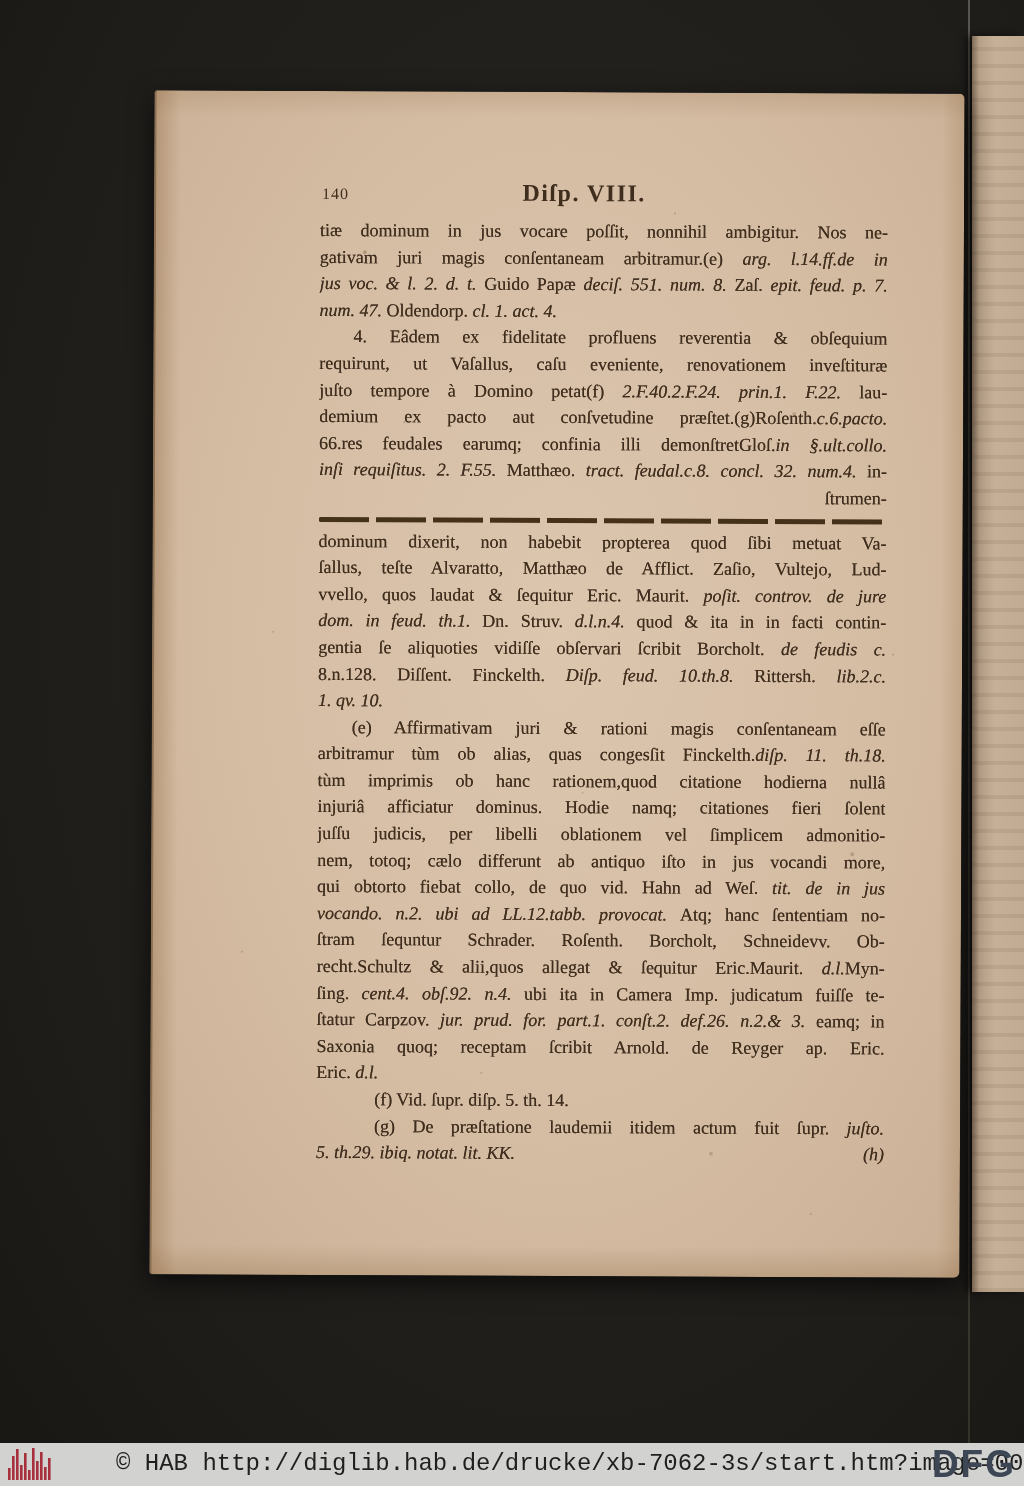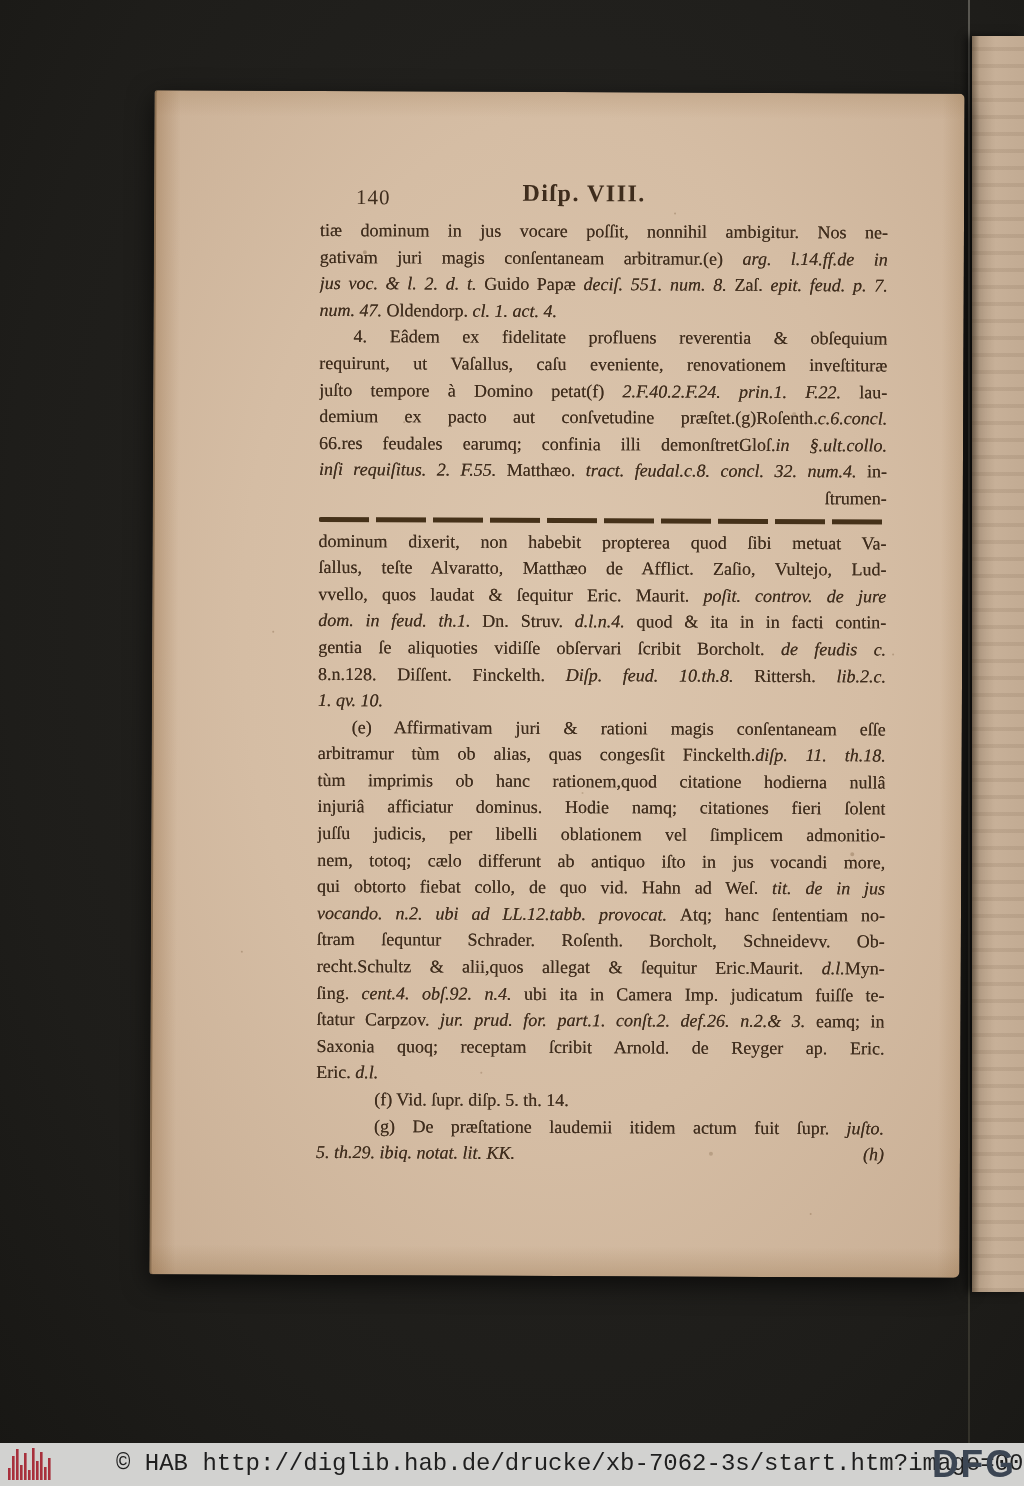--- a/index.html
+++ b/index.html
@@ -21,21 +21,21 @@
     box-shadow:210px 160px 0 1px rgba(110,80,50,.35), 520px 120px 0 0 rgba(110,80,50,.3),
       640px 320px 0 1px rgba(120,85,55,.28), 120px 540px 0 0 rgba(110,80,50,.3),
       700px 760px 0 1px rgba(110,80,50,.3), 330px 980px 0 0 rgba(120,85,55,.3),
       560px 1060px 0 1px rgba(110,80,50,.26), 90px 860px 0 0 rgba(110,80,50,.3),
       740px 560px 0 0 rgba(110,80,50,.3), 430px 700px 0 0 rgba(115,82,52,.25),
       250px 330px 0 0 rgba(115,82,52,.3), 660px 1120px 0 0 rgba(115,82,52,.3);}
 
   
   .page-text{position:absolute;left:166px;top:88px;width:568px;color:#3f2d1d;}
   .page-header{position:relative;height:34px;margin-bottom:4px;}
-  .page-number{position:absolute;left:2px;top:6px;font-size:21px;letter-spacing:1px;margin-left:34px;}
+  .page-number{position:absolute;left:2px;top:6px;font-size:16px;letter-spacing:1px;}
   .page-heading{position:absolute;left:0;right:40px;text-align:center;top:0;
     font-size:24px;letter-spacing:1.5px;font-weight:600;}
   .line{position:relative;height:26.6px;line-height:26.6px;font-size:18px;
     overflow:hidden;text-shadow:0 0 .5px rgba(63,45,29,.85);}
   .a-j{text-align:justify;text-align-last:justify;}
   .a-r{text-align:right;}
   .it{font-style:italic;}
   .catch-right{float:right;font-style:italic;}
   .divider{height:5px;margin:7px 0 6px 0;
     background:repeating-linear-gradient(90deg,#453119 0 50px, rgba(69,49,25,0) 50px 57px);
@@ -76,21 +76,21 @@
         <span class="page-heading">Diſp. VIII.</span>
       </div>
       <div>
           <div class="line a-j"><span>tiæ dominum in jus vocare poſſit, nonnihil ambigitur. Nos ne-</span></div>
           <div class="line a-j"><span>gativam juri magis conſentaneam arbitramur.(e) </span><span class="it">arg. l.14.ff.de in</span></div>
           <div class="line a-j"><span class="it">jus voc. &amp; l. 2. d. t. </span><span>Guido Papæ </span><span class="it">deciſ. 551. num. 8. </span><span>Zaſ. </span><span class="it">epit. feud. p. 7.</span></div>
           <div class="line"><span class="it">num. 47. </span><span>Oldendorp. </span><span class="it">cl. 1. act. 4.</span></div>
           <div class="line a-j" style="padding-left: 34px;"><span>4. Eâdem ex fidelitate profluens reverentia &amp; obſequium</span></div>
           <div class="line a-j"><span>requirunt, ut Vaſallus, caſu eveniente, renovationem inveſtituræ</span></div>
           <div class="line a-j"><span>juſto tempore à Domino petat(f) </span><span class="it">2.F.40.2.F.24. prin.1. F.22. </span><span>lau-</span></div>
-          <div class="line a-j"><span>demium ex pacto aut conſvetudine præſtet.(g)Roſenth.</span><span class="it">c.6.concl.</span></div>
+          <div class="line a-j"><span>demium ex pacto aut conſvetudine præſtet.(g)Roſenth.</span><span class="it">c.6.pacto.</span></div>
           <div class="line a-j"><span>66.res feudales earumq; confinia illi demonſtretGloſ.</span><span class="it">in §.ult.collo.</span></div>
           <div class="line a-j"><span class="it">inſi requiſitus. 2. F.55. </span><span>Matthæo. </span><span class="it">tract. feudal.c.8. concl. 32. num.4. </span><span>in-</span></div>
           <div class="line a-r"><span>ſtrumen-</span></div>
           <div class="divider"></div>
           <div class="line a-j"><span>dominum dixerit, non habebit propterea quod ſibi metuat Va-</span></div>
           <div class="line a-j"><span>ſallus, teſte Alvaratto, Matthæo de Afflict. Zaſio, Vultejo, Lud-</span></div>
           <div class="line a-j"><span>vvello, quos laudat &amp; ſequitur Eric. Maurit. </span><span class="it">poſit. controv. de jure</span></div>
           <div class="line a-j"><span class="it">dom. in feud. th.1. </span><span>Dn. Struv. </span><span class="it">d.l.n.4. </span><span>quod &amp; ita in in facti contin-</span></div>
           <div class="line a-j"><span>gentia ſe aliquoties vidiſſe obſervari ſcribit Borcholt. </span><span class="it">de feudis c.</span></div>
           <div class="line a-j"><span>8.n.128. Diſſent. Finckelth. </span><span class="it">Diſp. feud. 10.th.8. </span><span>Rittersh. </span><span class="it">lib.2.c.</span></div>

